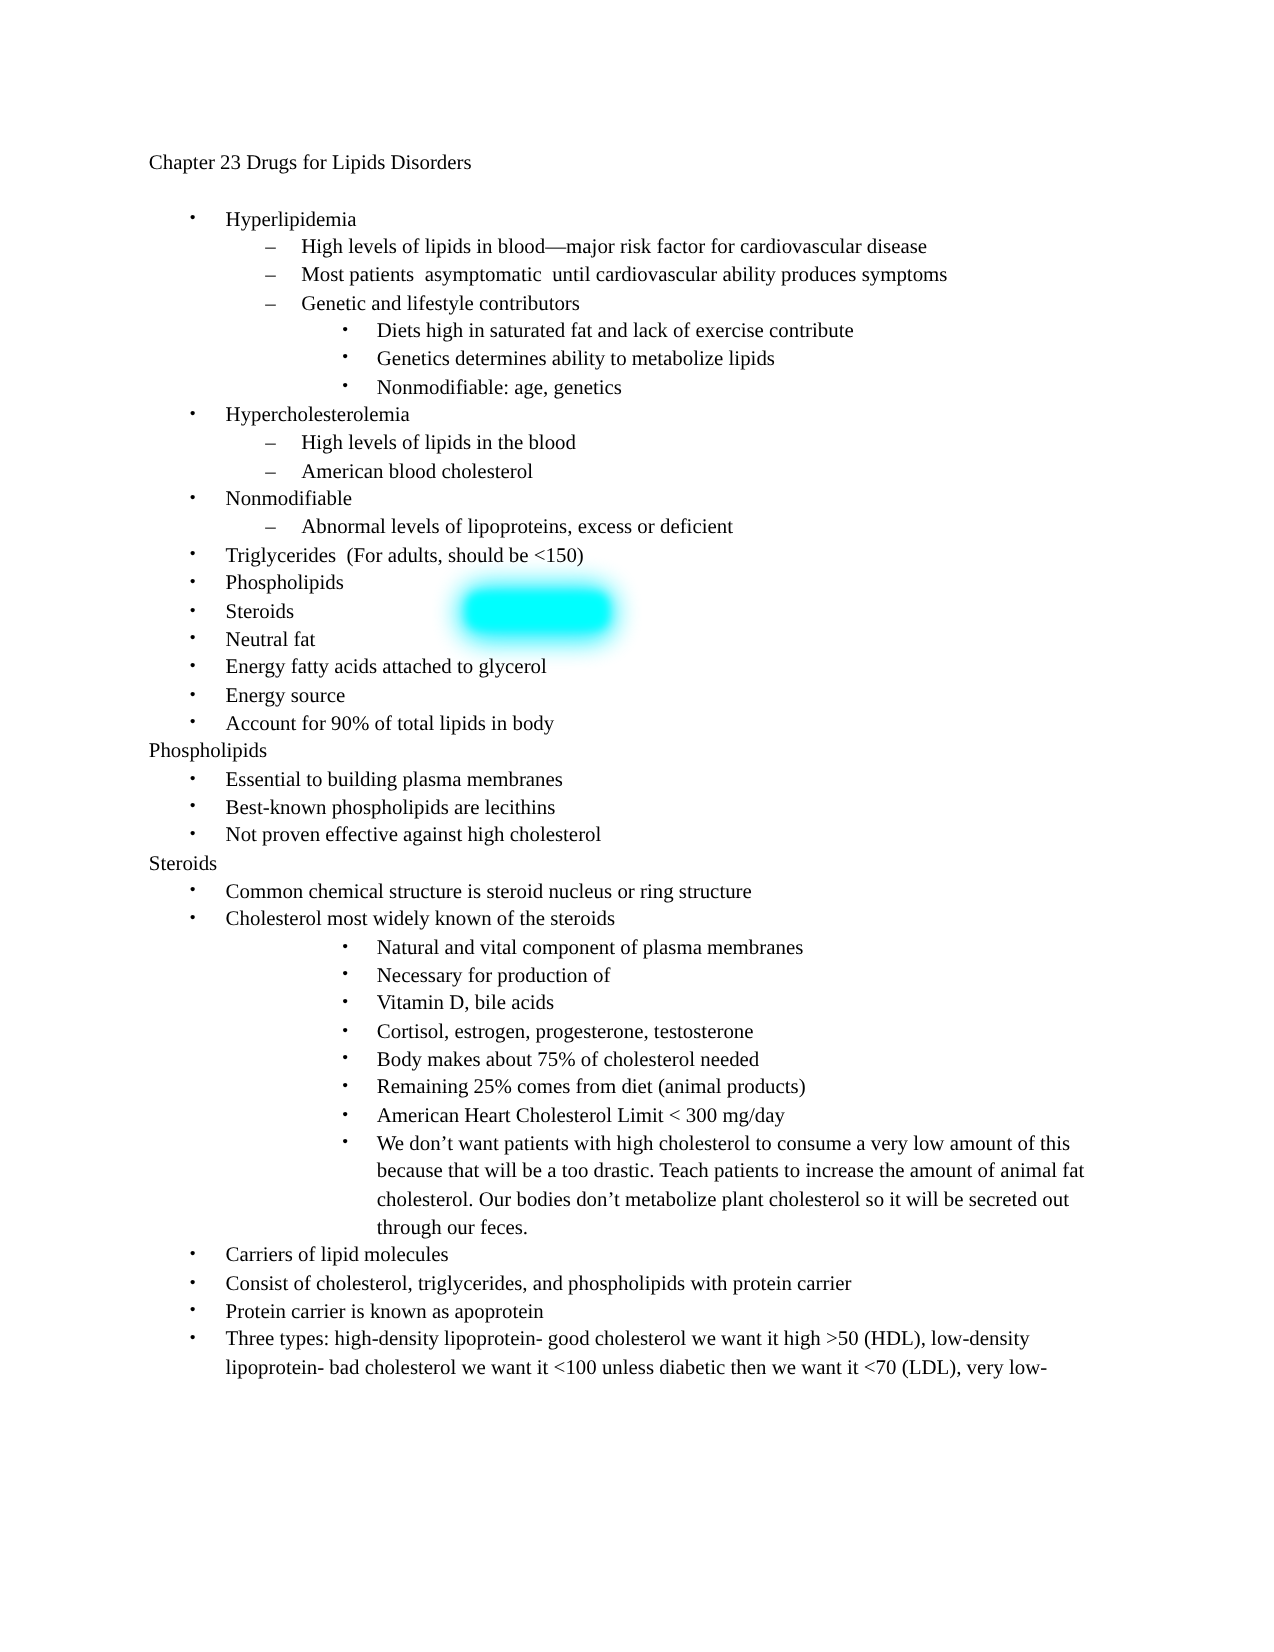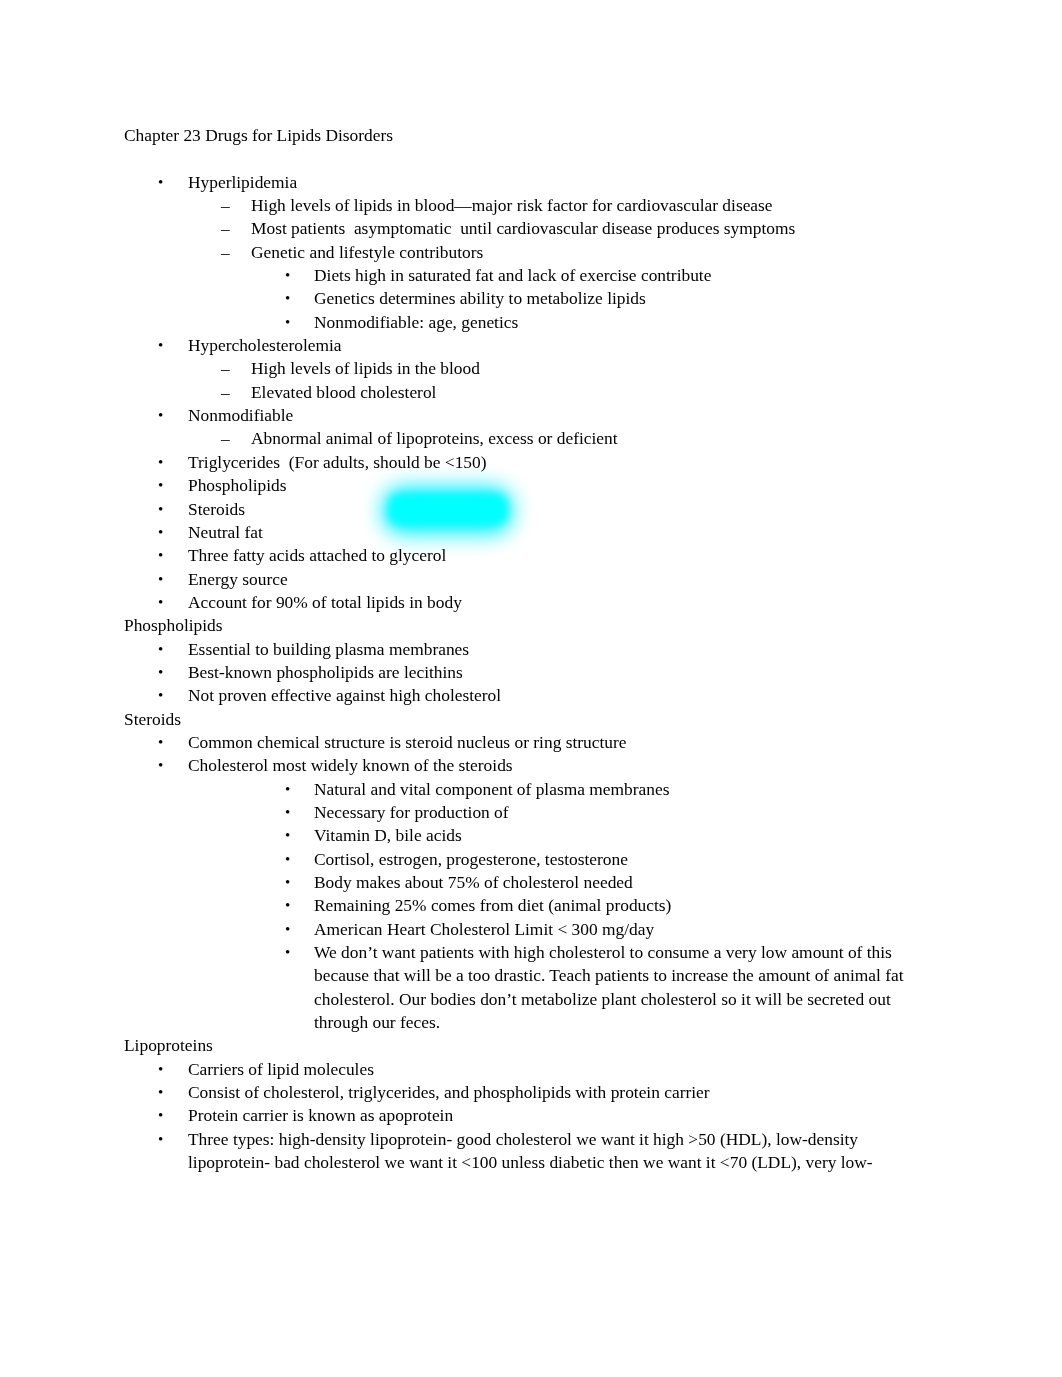--- a/index.html
+++ b/index.html
@@ -122,51 +122,50 @@
 <body>
 
 <div id="page">
   <div class="hl-glow"></div>
   <div class="hl-core"></div>
   <div id="doc">
       <div class="line lvl0"><span class="tx">Chapter 23 Drugs for Lipids Disorders</span></div>
       <div class="line blank"></div>
       <div class="line lvl1 bul"><span class="mk dot">•</span><span class="tx">Hyperlipidemia</span></div>
       <div class="line lvl2 bul"><span class="mk dash">–</span><span class="tx">High levels of lipids in blood—major risk factor for cardiovascular disease</span></div>
-      <div class="line lvl2 bul"><span class="mk dash">–</span><span class="tx">Most patients  asymptomatic  until cardiovascular disease produces symptoms</span></div>
+      <div class="line lvl2 bul"><span class="mk dash">–</span><span class="tx">Most patients  asymptomatic  until cardiovascular ability produces symptoms</span></div>
       <div class="line lvl2 bul"><span class="mk dash">–</span><span class="tx">Genetic and lifestyle contributors</span></div>
       <div class="line lvl3 bul"><span class="mk dot">•</span><span class="tx">Diets high in saturated fat and lack of exercise contribute</span></div>
       <div class="line lvl3 bul"><span class="mk dot">•</span><span class="tx">Genetics determines ability to metabolize lipids</span></div>
       <div class="line lvl3 bul"><span class="mk dot">•</span><span class="tx">Nonmodifiable: age, genetics</span></div>
       <div class="line lvl1 bul"><span class="mk dot">•</span><span class="tx">Hypercholesterolemia</span></div>
       <div class="line lvl2 bul"><span class="mk dash">–</span><span class="tx">High levels of lipids in the blood</span></div>
-      <div class="line lvl2 bul"><span class="mk dash">–</span><span class="tx">Elevated blood cholesterol</span></div>
+      <div class="line lvl2 bul"><span class="mk dash">–</span><span class="tx">American blood cholesterol</span></div>
       <div class="line lvl1 bul"><span class="mk dot">•</span><span class="tx">Nonmodifiable</span></div>
-      <div class="line lvl2 bul"><span class="mk dash">–</span><span class="tx">Abnormal animal of lipoproteins, excess or deficient</span></div>
+      <div class="line lvl2 bul"><span class="mk dash">–</span><span class="tx">Abnormal levels of lipoproteins, excess or deficient</span></div>
       <div class="line lvl1 bul"><span class="mk dot">•</span><span class="tx"><span>Triglycerides  (For adults, </span><span class="hl-text">should be &lt;150)</span></span></div>
       <div class="line lvl1 bul"><span class="mk dot">•</span><span class="tx">Phospholipids</span></div>
       <div class="line lvl1 bul"><span class="mk dot">•</span><span class="tx">Steroids</span></div>
       <div class="line lvl1 bul"><span class="mk dot">•</span><span class="tx">Neutral fat</span></div>
-      <div class="line lvl1 bul"><span class="mk dot">•</span><span class="tx">Three fatty acids attached to glycerol</span></div>
+      <div class="line lvl1 bul"><span class="mk dot">•</span><span class="tx">Energy fatty acids attached to glycerol</span></div>
       <div class="line lvl1 bul"><span class="mk dot">•</span><span class="tx">Energy source</span></div>
       <div class="line lvl1 bul"><span class="mk dot">•</span><span class="tx">Account for 90% of total lipids in body</span></div>
       <div class="line lvl0"><span class="tx">Phospholipids</span></div>
       <div class="line lvl1 bul"><span class="mk dot">•</span><span class="tx">Essential to building plasma membranes</span></div>
       <div class="line lvl1 bul"><span class="mk dot">•</span><span class="tx">Best-known phospholipids are lecithins</span></div>
       <div class="line lvl1 bul"><span class="mk dot">•</span><span class="tx">Not proven effective against high cholesterol</span></div>
       <div class="line lvl0"><span class="tx">Steroids</span></div>
       <div class="line lvl1 bul"><span class="mk dot">•</span><span class="tx">Common chemical structure is steroid nucleus or ring structure</span></div>
       <div class="line lvl1 bul"><span class="mk dot">•</span><span class="tx">Cholesterol most widely known of the steroids</span></div>
       <div class="line lvl3 bul"><span class="mk dot">•</span><span class="tx">Natural and vital component of plasma membranes</span></div>
       <div class="line lvl3 bul"><span class="mk dot">•</span><span class="tx">Necessary for production of</span></div>
       <div class="line lvl4 bul"><span class="mk dot">•</span><span class="tx">Vitamin D, bile acids</span></div>
       <div class="line lvl4 bul"><span class="mk dot">•</span><span class="tx">Cortisol, estrogen, progesterone, testosterone</span></div>
       <div class="line lvl3 bul"><span class="mk dot">•</span><span class="tx">Body makes about 75% of cholesterol needed</span></div>
       <div class="line lvl3 bul"><span class="mk dot">•</span><span class="tx">Remaining 25% comes from diet (animal products)</span></div>
       <div class="line lvl4 bul"><span class="mk dot">•</span><span class="tx">American Heart Cholesterol Limit &lt; 300 mg/day</span></div>
       <div class="line lvl4 bul"><span class="mk dot">•</span><span class="tx">We don’t want patients with high cholesterol to consume a very low amount of this because that will be a too drastic. Teach patients to increase the amount of animal fat cholesterol. Our bodies don’t metabolize plant cholesterol so it will be secreted out through our feces.</span></div>
-      <div class="line lvl0"><span class="tx">Lipoproteins</span></div>
       <div class="line lvl1 bul"><span class="mk dot">•</span><span class="tx">Carriers of lipid molecules</span></div>
       <div class="line lvl1 bul"><span class="mk dot">•</span><span class="tx">Consist of cholesterol, triglycerides, and phospholipids with protein carrier</span></div>
       <div class="line lvl1 bul"><span class="mk dot">•</span><span class="tx">Protein carrier is known as apoprotein</span></div>
       <div class="line lvl1 bul"><span class="mk dot">•</span><span class="tx">Three types: high-density lipoprotein- good cholesterol we want it high &gt;50 (HDL), low-density lipoprotein- bad cholesterol we want it &lt;100 unless diabetic then we want it &lt;70 (LDL), very low-</span></div>
     </div>
 </div>
 
 </body></html>

